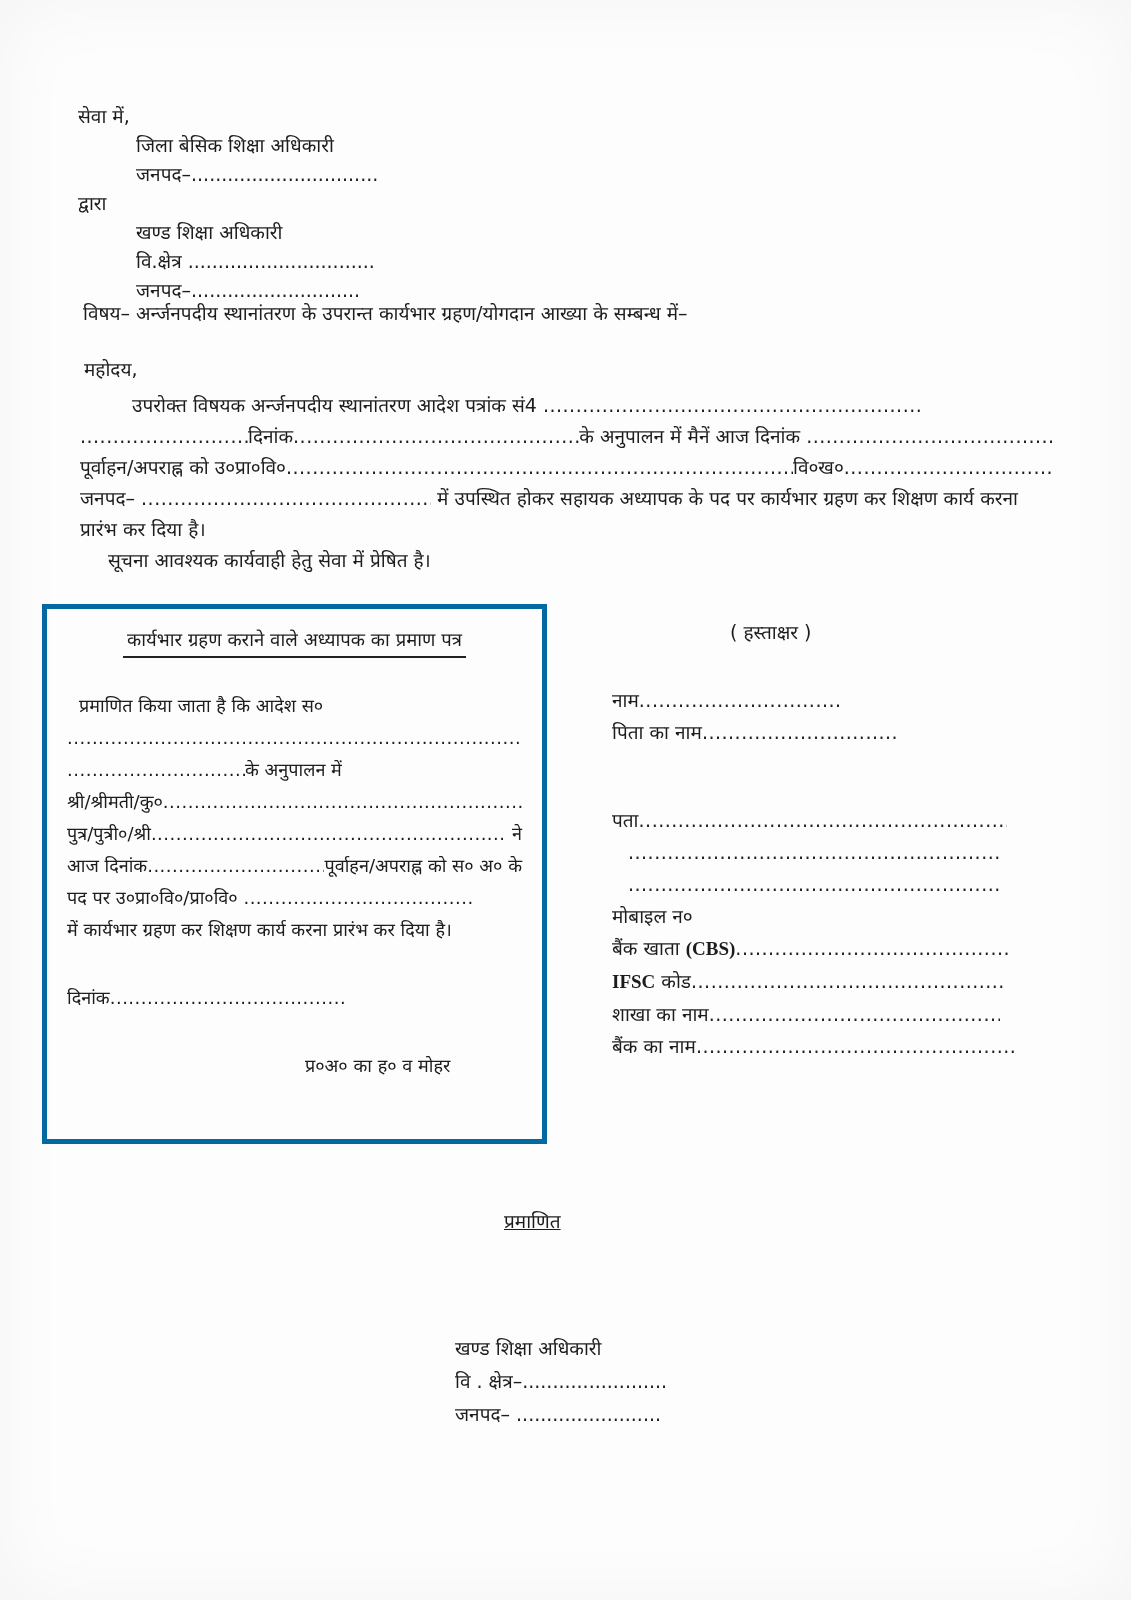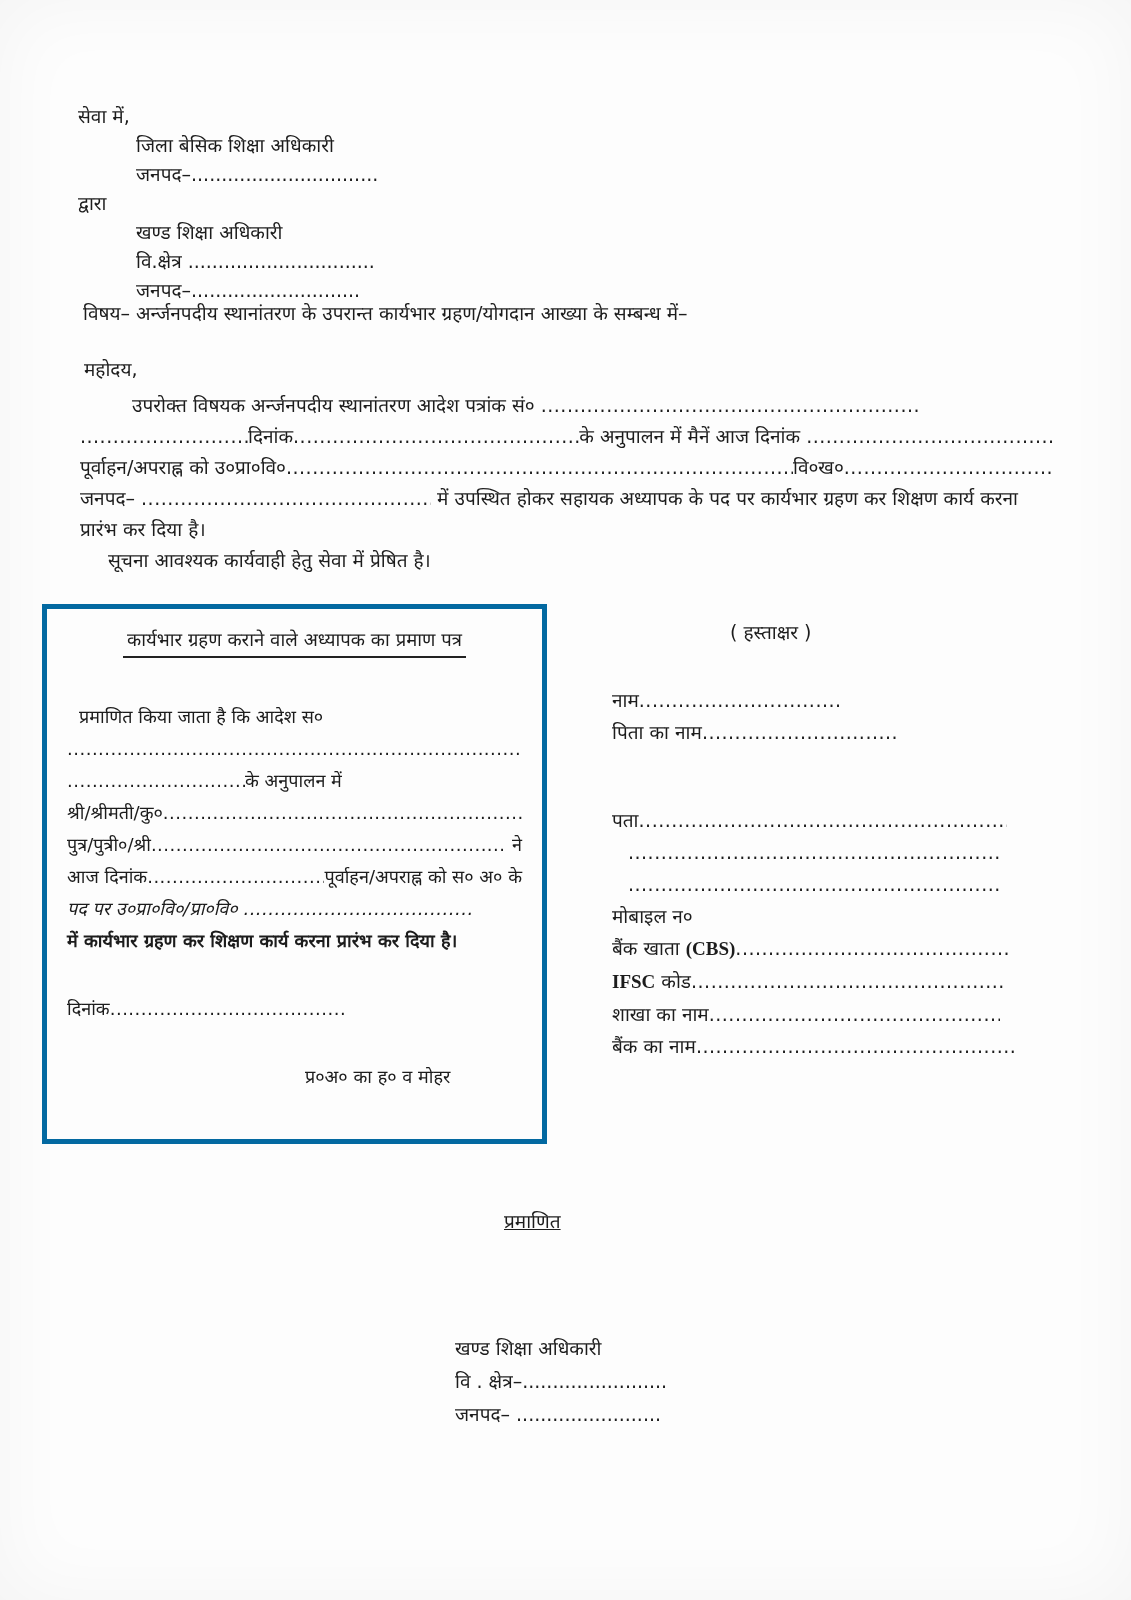--- a/index.html
+++ b/index.html
@@ -7,21 +7,21 @@
   body { font-family:"DejaVu Sans","Liberation Sans",sans-serif; }
   .page {
     position:relative; width:1131px; height:1600px; margin:0 auto;
     background:#fdfdfd; color:#1c1c1c; overflow:hidden;
     box-shadow: inset 0 0 80px rgba(0,0,0,0.04);
     font-size:19px;
   }
   .line { display:flex; white-space:pre; align-items:baseline; }
   .dots { flex:1 1 0; overflow:hidden; white-space:pre; letter-spacing:0.5px; }
   .dots-fixed { flex:0 0 auto; overflow:hidden; white-space:pre; letter-spacing:0.5px; }
-  .nowrap { white-space:pre;font-weight:bold; }
+  .nowrap { white-space:pre; }
 
   
   #recipient { position:absolute; left:78px; top:102px; line-height:29px; }
   #recipient .ind { margin-left:58px; }
 
   
   #subject { position:absolute; left:83px; top:300px; white-space:pre; }
   #salutation { position:absolute; left:84px; top:356px; }
 
   
@@ -35,22 +35,22 @@
   #body-l4 .dc { flex:0 0 290px; }
   #body-l6 { margin-left:28px; }
 
   
   #cert-box {
     position:absolute; left:42px; top:604px; width:505px; height:540px;
     border:5px solid #0369a1; padding:0 20px; font-size:18px; line-height:32px;
   }
   #cert-title-row { text-align:center; margin-top:16px; line-height:30px; }
   #cert-title { display:inline-block; border-bottom:2px solid #222; padding:0 4px 1px 4px; font-size:18.5px; white-space:pre; }
-  #cert-certify { margin-top:43px; padding-left:12px; }
-  #cert-post { width:405px;font-style:italic; }
+  #cert-certify { margin-top:32px; padding-left:12px; }
+  #cert-post { width:405px; }
   #cert-date { margin-top:36px; }
   #cert-date .dd { flex:0 0 238px; }
   #cert-seal { margin-top:36px; margin-left:238px; }
 
   
   #right-col { position:absolute; left:612px; top:616px; width:472px; }
   .rline { line-height:32px; }
   #rc-sign { margin-left:118px; line-height:32px; }
   #rc-name { margin-top:36px; width:228px; }
   #rc-father { width:285px; }
@@ -81,21 +81,21 @@
     <div class="ind">वि.क्षेत्र ...............................</div>
     <div class="ind">जनपद–............................</div>
   </div>
 
   <div id="subject">विषय– अर्न्जनपदीय स्थानांतरण के उपरान्त कार्यभार ग्रहण/योगदान आख्या के सम्बन्ध में–</div>
 
   <div id="salutation">महोदय,</div>
 
   <div id="body-par">
     <div id="body-l1" class="line">
-      <span>उपरोक्त विषयक अर्न्जनपदीय स्थानांतरण आदेश पत्रांक सं० </span><span class="dots">........................................................................................................................................................................................................................................................</span>
+      <span>उपरोक्त विषयक अर्न्जनपदीय स्थानांतरण आदेश पत्रांक सं4 </span><span class="dots">........................................................................................................................................................................................................................................................</span>
     </div>
     <div id="body-l2" class="line">
       <span class="dots-fixed d1">........................................................................................................................................................................................................................................................</span><span>दिनांक</span><span class="dots d2">........................................................................................................................................................................................................................................................</span><span>के अनुपालन में मैनें आज दिनांक </span><span class="dots d3">........................................................................................................................................................................................................................................................</span>
     </div>
     <div id="body-l3" class="line">
       <span>पूर्वाहन/अपराह्न को उ०प्रा०वि०</span><span class="dots da">........................................................................................................................................................................................................................................................</span><span>वि०ख०</span><span class="dots db">........................................................................................................................................................................................................................................................</span>
     </div>
     <div id="body-l4" class="line">
       <span>जनपद– </span><span class="dots-fixed dc">........................................................................................................................................................................................................................................................</span><span> में उपस्थित होकर सहायक अध्यापक के पद पर कार्यभार ग्रहण कर शिक्षण कार्य करना</span>
     </div>

